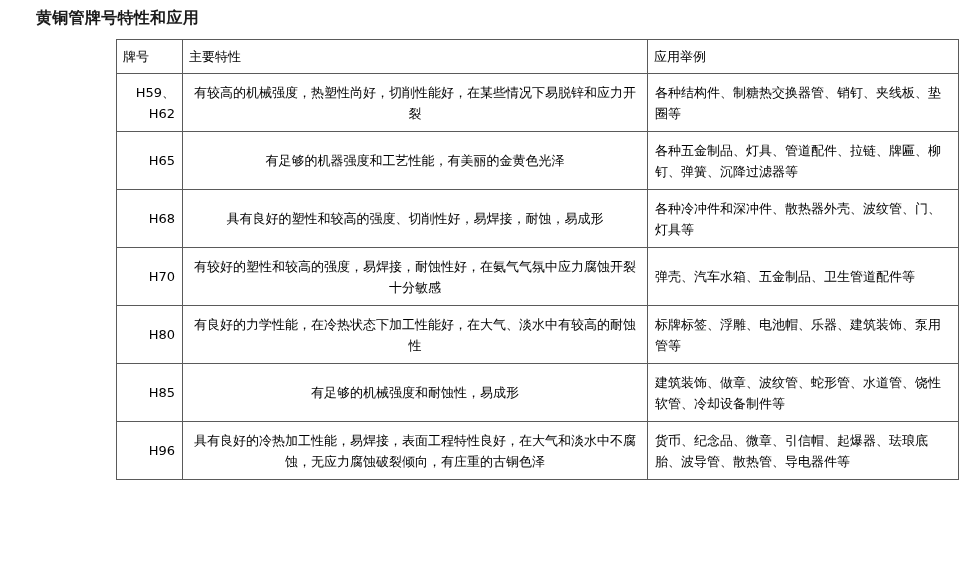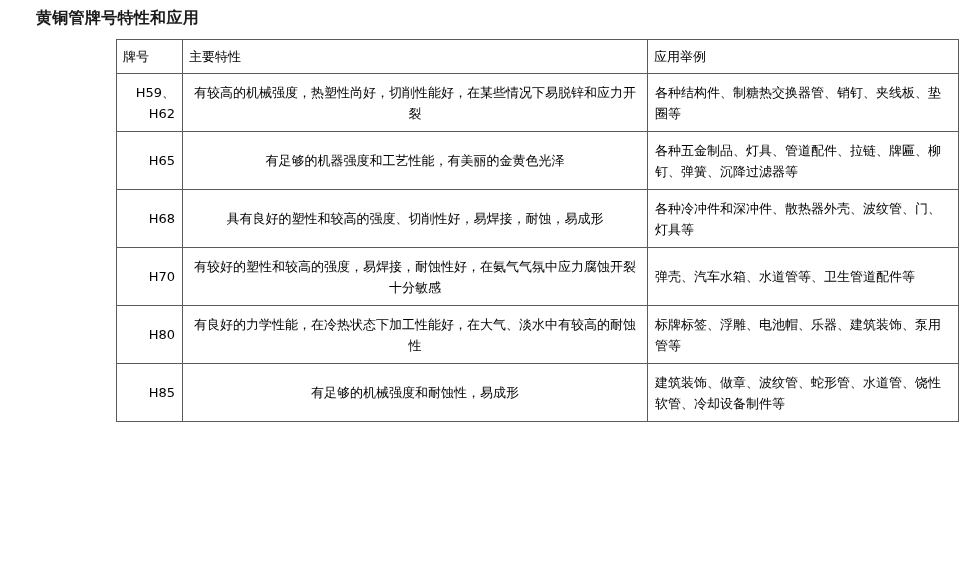--- a/index.html
+++ b/index.html
@@ -109,29 +109,34 @@
           <td class="apps">各种五金制品、灯具、管道配件、拉链、牌匾、柳钉、弹簧、沉降过滤器等</td>
         </tr>
         <tr class="row-h68">
           <td class="grade">H68</td>
           <td class="props">具有良好的塑性和较高的强度、切削性好，易焊接，耐蚀，易成形</td>
           <td class="apps">各种冷冲件和深冲件、散热器外壳、波纹管、门、灯具等</td>
         </tr>
         <tr class="row-h70">
           <td class="grade">H70</td>
           <td class="props">有较好的塑性和较高的强度，易焊接，耐蚀性好，在氨气气氛中应力腐蚀开裂十分敏感</td>
-          <td class="apps">弹壳、汽车水箱、水道管等、卫生管道配件等</td>
+          <td class="apps">弹壳、汽车水箱、五金制品、卫生管道配件等</td>
         </tr>
         <tr class="row-h80">
           <td class="grade">H80</td>
           <td class="props">有良好的力学性能，在冷热状态下加工性能好，在大气、淡水中有较高的耐蚀性</td>
           <td class="apps">标牌标签、浮雕、电池帽、乐器、建筑装饰、泵用管等</td>
         </tr>
         <tr class="row-h85">
           <td class="grade">H85</td>
           <td class="props">有足够的机械强度和耐蚀性，易成形</td>
           <td class="apps">建筑装饰、做章、波纹管、蛇形管、水道管、饶性软管、冷却设备制件等</td>
         </tr>
+        <tr class="row-h96">
+          <td class="grade">H96</td>
+          <td class="props">具有良好的冷热加工性能，易焊接，表面工程特性良好，在大气和淡水中不腐蚀，无应力腐蚀破裂倾向，有庄重的古铜色泽</td>
+          <td class="apps">货币、纪念品、微章、引信帽、起爆器、珐琅底胎、波导管、散热管、导电器件等</td>
+        </tr>
       </tbody>
     </table>
   </div>
 
 </div>
 
 </body></html>

